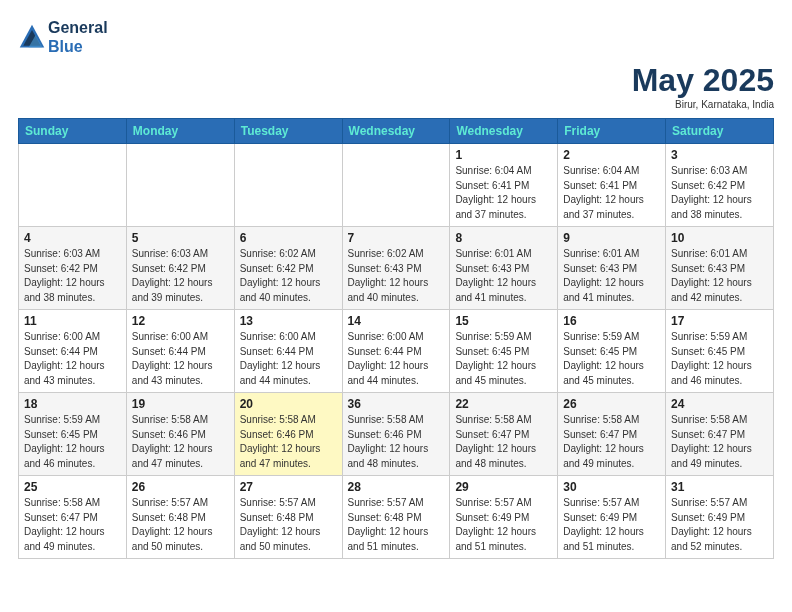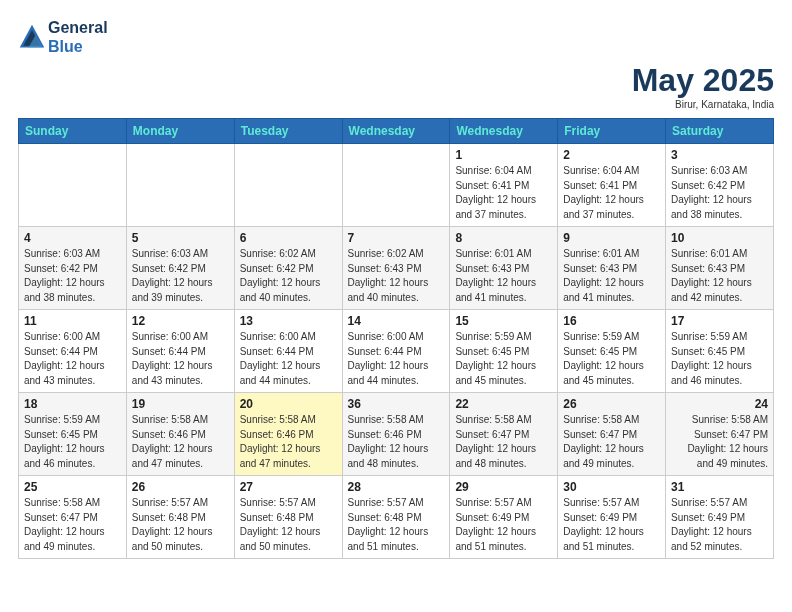--- a/index.html
+++ b/index.html
@@ -285,21 +285,21 @@
 Daylight: 12 hours
 and 48 minutes.</div>
           </td>
           <td style="background: rgb(245, 245, 245);">
             <span class="day-num">26</span>
             <div class="day-info" style="white-space: pre-line;">Sunrise: 5:58 AM
 Sunset: 6:47 PM
 Daylight: 12 hours
 and 49 minutes.</div>
           </td>
-          <td style="background: rgb(245, 245, 245); text-align: right;">
+          <td style="background: rgb(245, 245, 245);">
             <span class="day-num">24</span>
             <div class="day-info" style="white-space: pre-line;">Sunrise: 5:58 AM
 Sunset: 6:47 PM
 Daylight: 12 hours
 and 49 minutes.</div>
           </td>
         </tr>
         <tr>
           <td>
             <span class="day-num">25</span>

